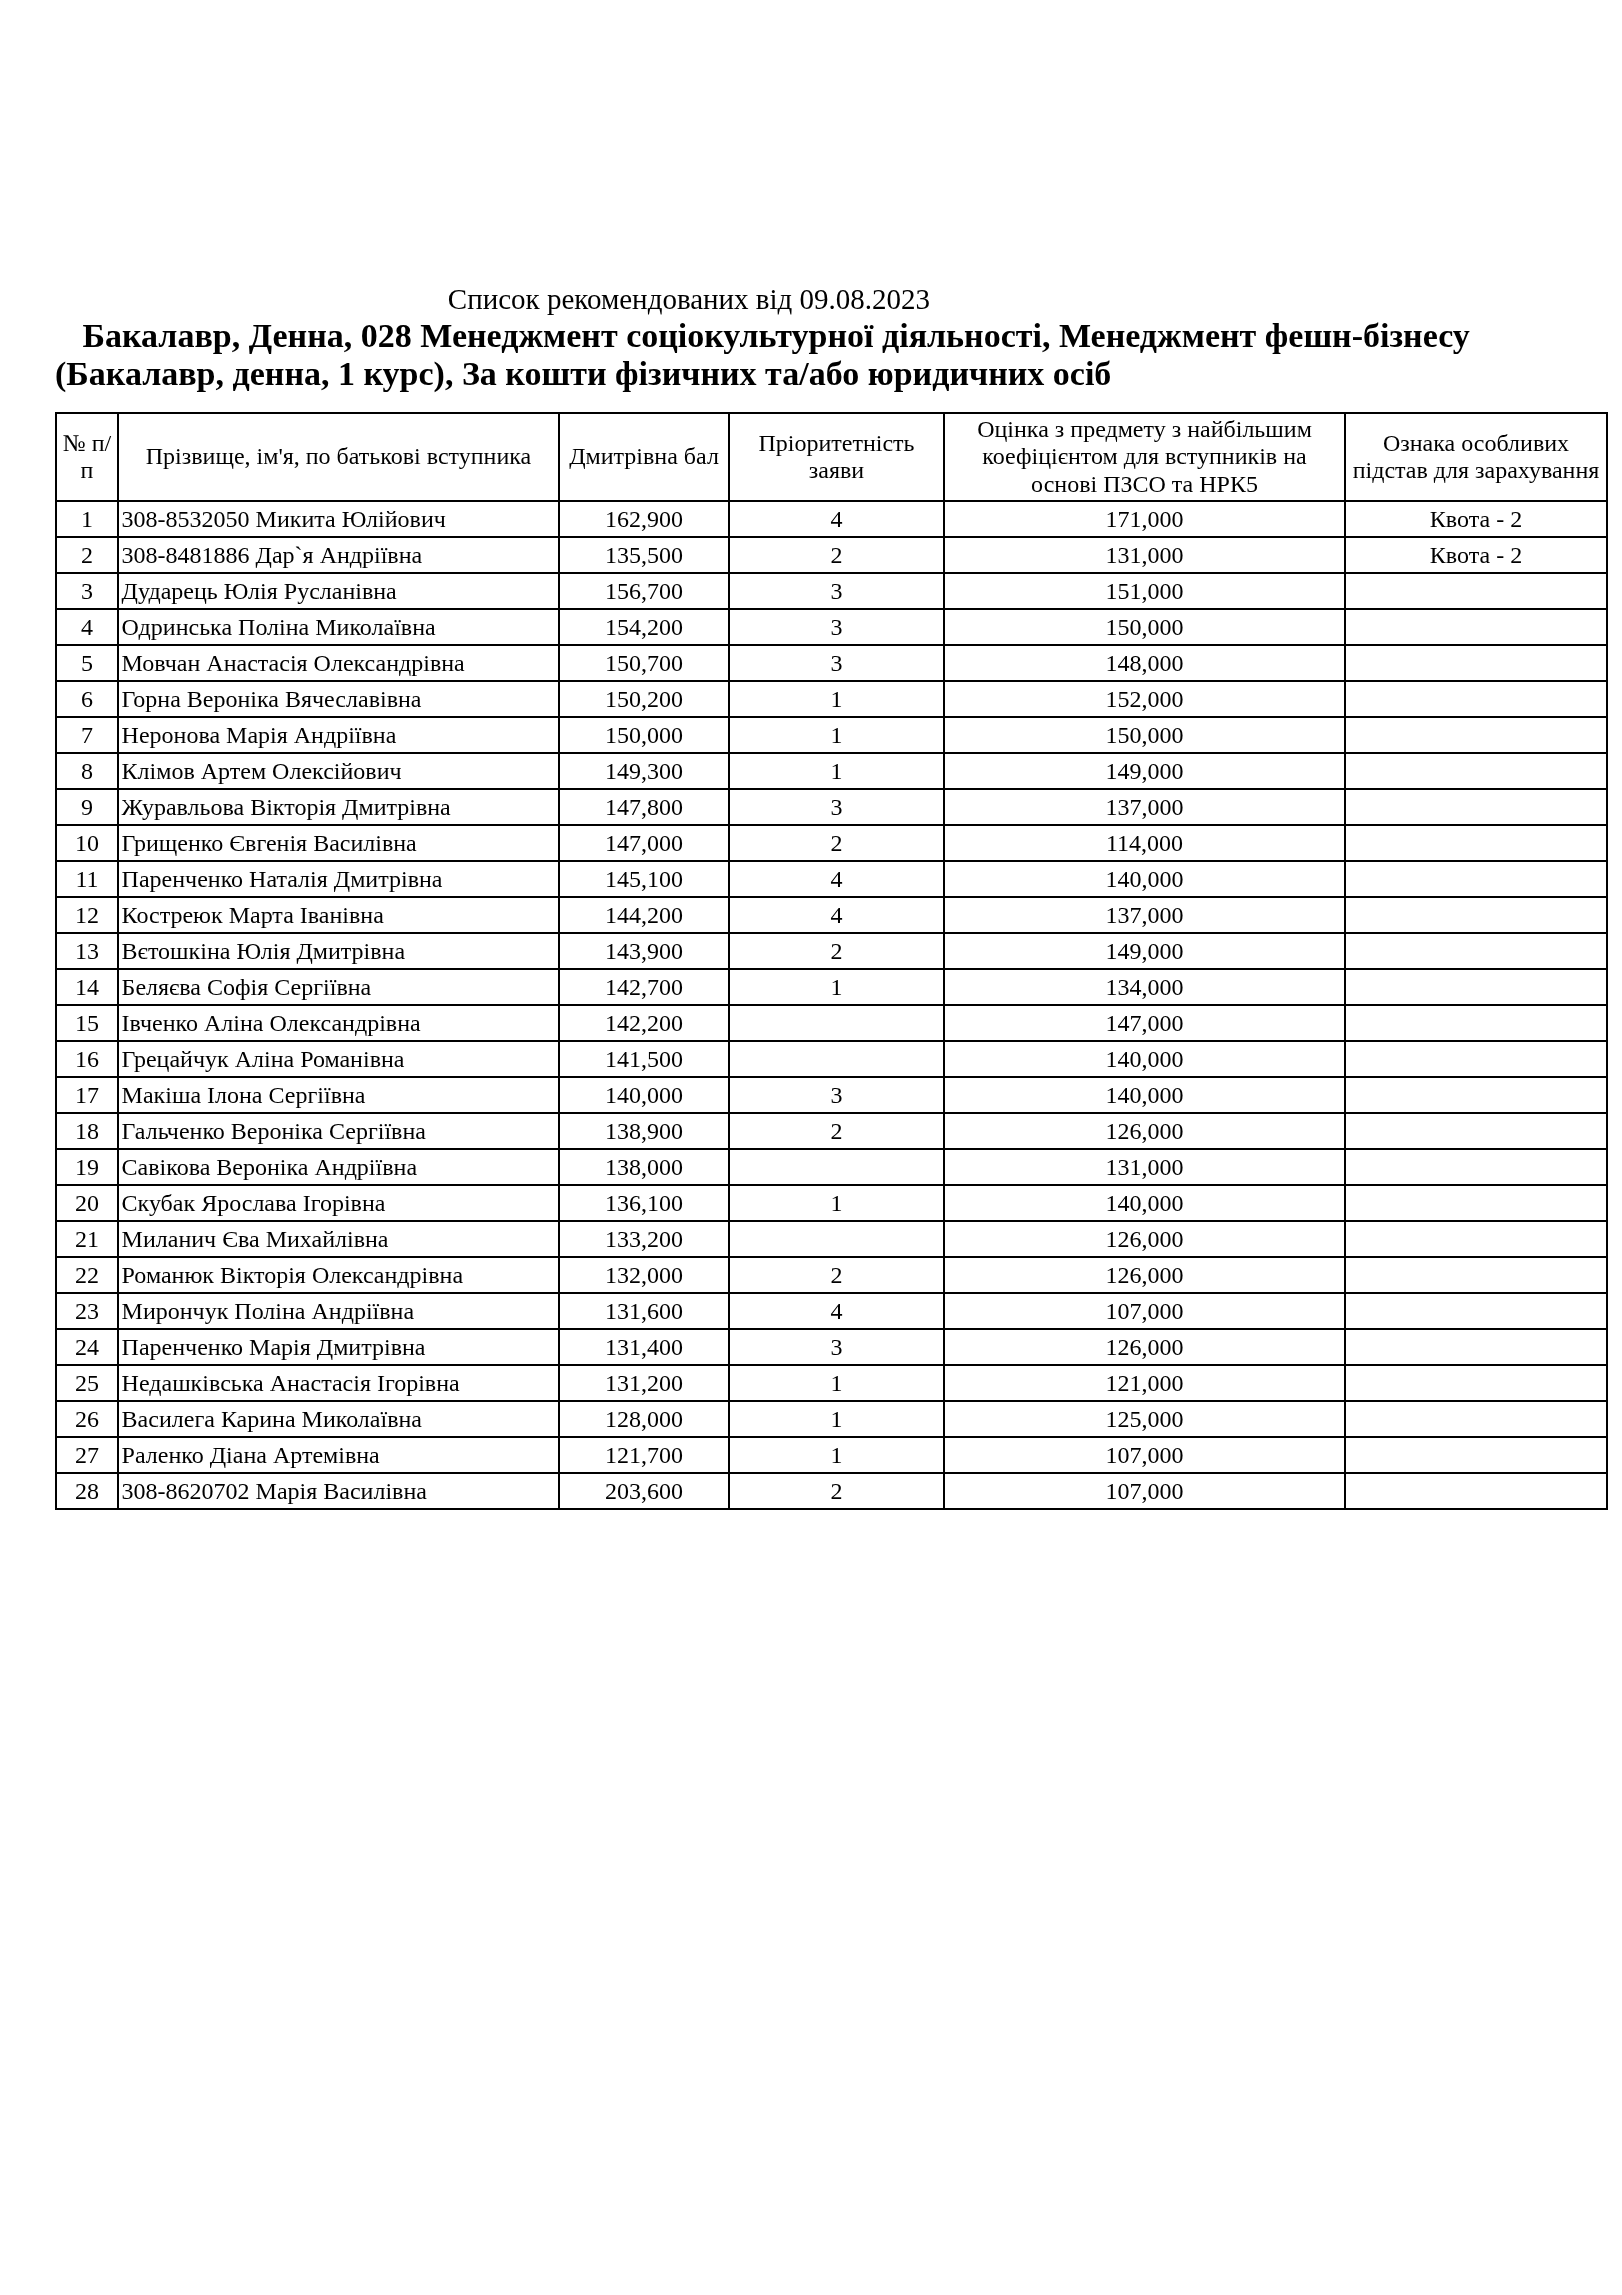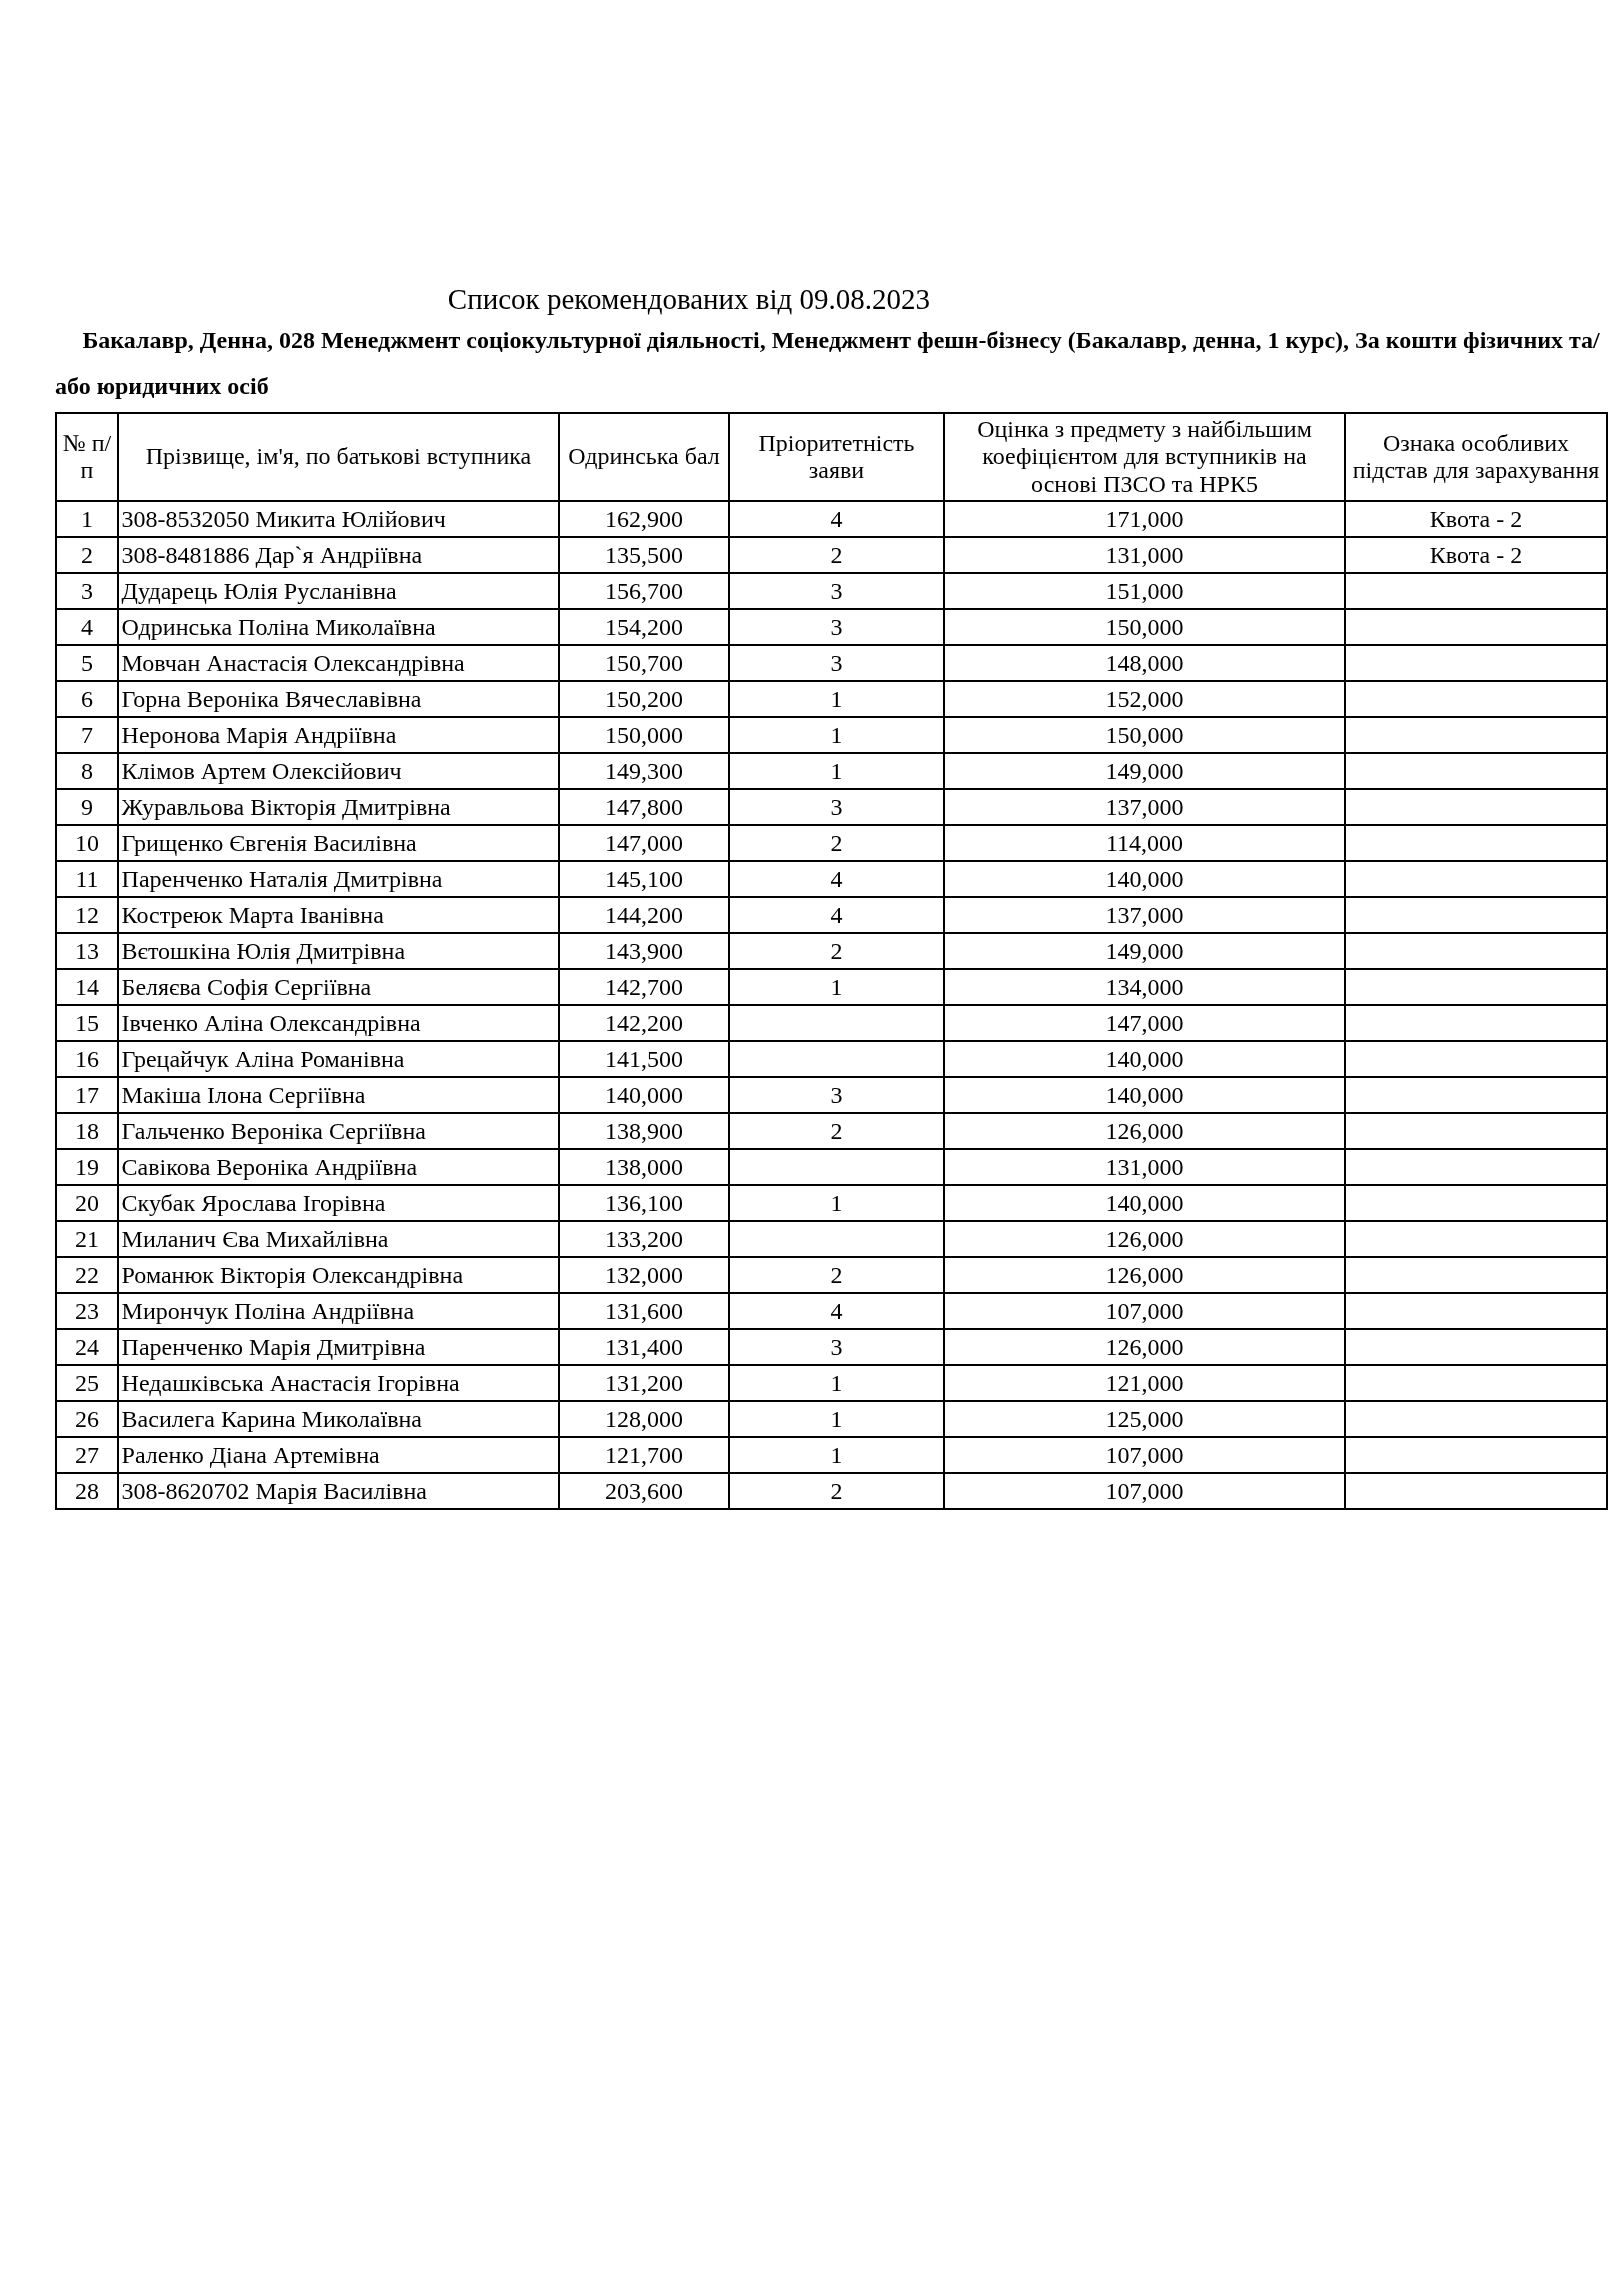--- a/index.html
+++ b/index.html
@@ -3,21 +3,21 @@
 <meta charset="utf-8">
 <style>
   html, body { margin: 0; padding: 0; background: #ffffff; }
   body { width: 1623px; height: 2295px; position: relative; font-family: "Liberation Serif", serif; color: #000; }
   .title {
     position: absolute; left: 0; width: 1378px; top: 281px;
     text-align: center; font-size: 29px; line-height: 37px;
   }
   .subtitle {
     position: absolute; left: 55px; width: 1557px; top: 317px;
-    font-size: 24px; font-weight: bold; line-height: 46px; text-indent: 27.5px;
+    font-size: 34px; font-weight: bold; line-height: 38px; text-indent: 27.5px;
   }
   table.list {
     position: absolute; left: 55px; top: 412px;
     border-collapse: collapse; table-layout: fixed;
     width: 1551px;
   }
   table.list th, table.list td {
     border: 2.6px solid #000; padding: 0 2.6px; overflow: hidden; white-space: nowrap;
   }
   table.list th {
@@ -46,21 +46,21 @@
       <col class="c-name">
       <col class="c-score">
       <col class="c-prio">
       <col class="c-subj">
       <col class="c-flag">
   </colgroup>
   <thead>
     <tr>
       <th>№ п/п</th>
       <th class="name-h">Прізвище, ім'я, по батькові вступника</th>
-      <th>Одринська бал</th>
+      <th>Дмитрівна бал</th>
       <th>Пріоритетність заяви</th>
       <th>Оцінка з предмету з найбільшим коефіцієнтом для вступників на основі ПЗСО та НРК5</th>
       <th>Ознака особливих підстав для зарахування</th>
     </tr>
   </thead>
   <tbody id="rows">
       <tr>
         <td>1</td>
         <td class="name">308-8532050 Микита Юлійович</td>
         <td>162,900</td>

